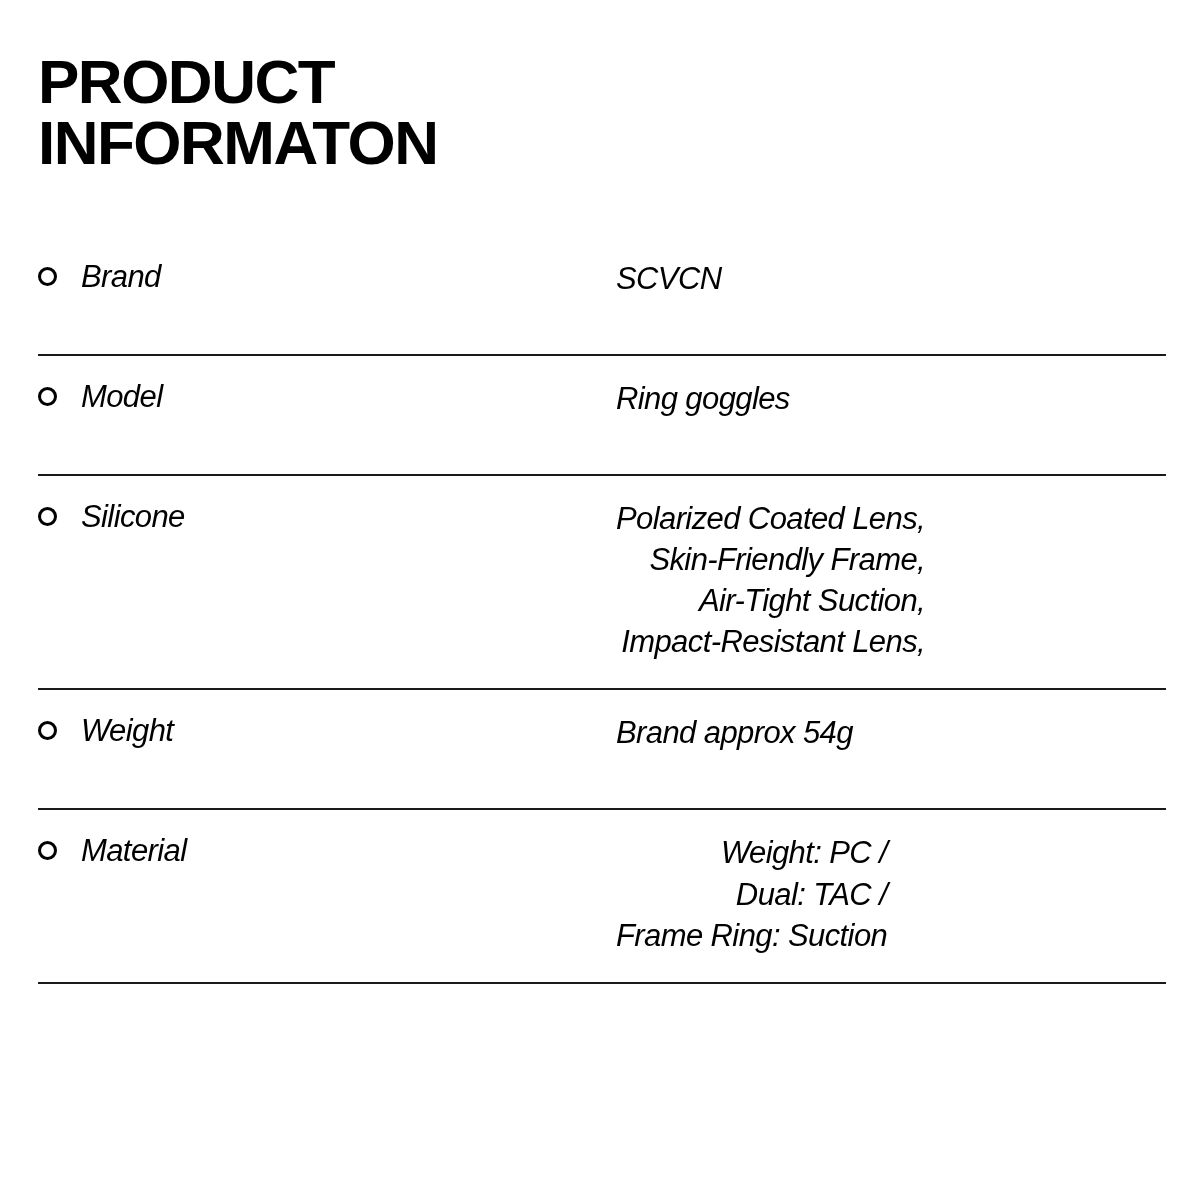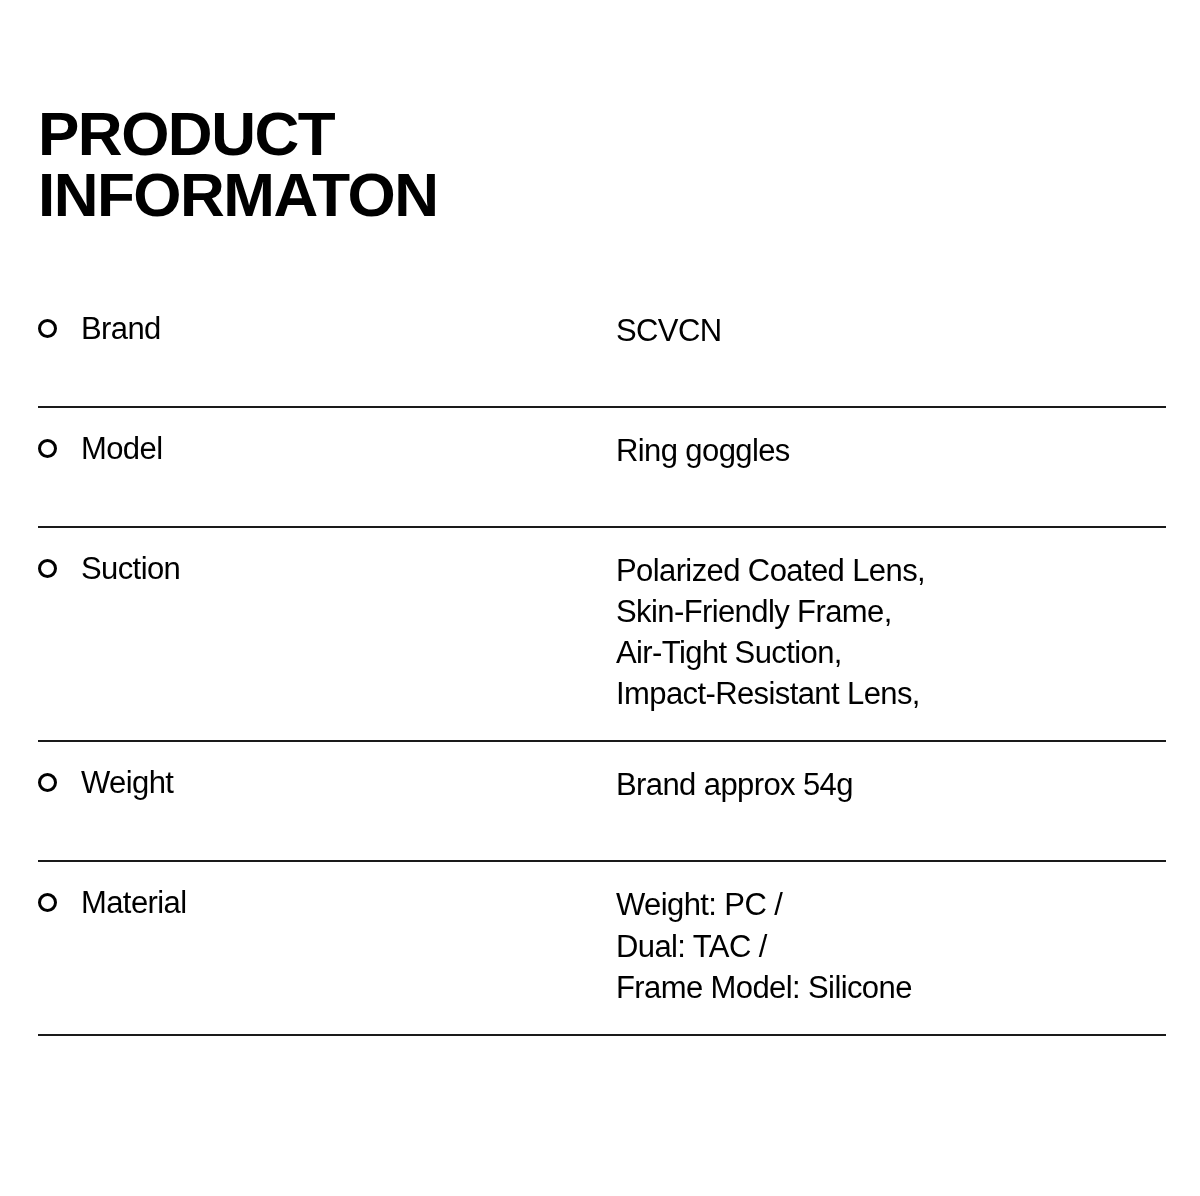--- a/index.html
+++ b/index.html
@@ -12,21 +12,21 @@
     height: 1196px;
     font-family: "Liberation Sans", sans-serif;
     color: #000000;
     -webkit-font-smoothing: antialiased;
   }
   .page {
     position: relative;
     width: 1200px;
     height: 1060px;
     box-sizing: border-box;
-    padding: 104px 38px 0 38px;
+    padding: 52px 38px 0 38px;
     background: #ffffff;
   }
   .title {
     font-size: 62px;
     line-height: 0.98;
     font-weight: 700;
     letter-spacing: -1.5px;
     margin: 0 0 0 0;
     text-transform: uppercase;
   }
@@ -36,20 +36,21 @@
   .spec-table {
     margin-top: 78px;
     width: 1128px;
   }
   .row {
     display: flex;
     align-items: flex-start;
     border-bottom: 2px solid #1a1a1a;
     padding: 22px 0 26px 0;
     min-height: 70px;
+    font-style: italic;
   }
   .row:first-child {
     border-top: none;
   }
   .row.first {
     padding-top: 6px;
   }
   .label-cell {
     width: 578px;
     display: flex;
@@ -71,20 +72,21 @@
     font-weight: 500;
     letter-spacing: -0.6px;
     line-height: 1.25;
   }
   .value-cell {
     font-size: 31px;
     font-weight: 500;
     letter-spacing: -0.6px;
     line-height: 1.33;
     padding-top: 0px;
+    text-align: right;
   }
   .value-line {
     display: block;
     white-space: nowrap;
   }
 </style>
 </head>
 <body>
 
 <div class="page">
@@ -112,21 +114,21 @@
         <span class="label-text">Model</span>
       </div>
       <div class="value-cell">
         <span class="value-line">Ring goggles</span>
       </div>
     </div>
 
     <div class="row">
       <div class="label-cell">
         <span class="bullet"></span>
-        <span class="label-text">Suction</span>
+        <span class="label-text">Silicone</span>
       </div>
       <div class="value-cell">
         <span class="value-line">Polarized Coated Lens,</span>
         <span class="value-line">Skin-Friendly Frame,</span>
         <span class="value-line">Air-Tight Suction,</span>
         <span class="value-line">Impact-Resistant Lens,</span>
       </div>
     </div>
 
     <div class="row">
@@ -140,18 +142,18 @@
     </div>
 
     <div class="row">
       <div class="label-cell">
         <span class="bullet"></span>
         <span class="label-text">Material</span>
       </div>
       <div class="value-cell">
         <span class="value-line">Weight: PC /</span>
         <span class="value-line">Dual: TAC /</span>
-        <span class="value-line">Frame Model: Silicone</span>
+        <span class="value-line">Frame Ring: Suction</span>
       </div>
     </div>
 
   </div>
 </div>
 
 </body></html>

